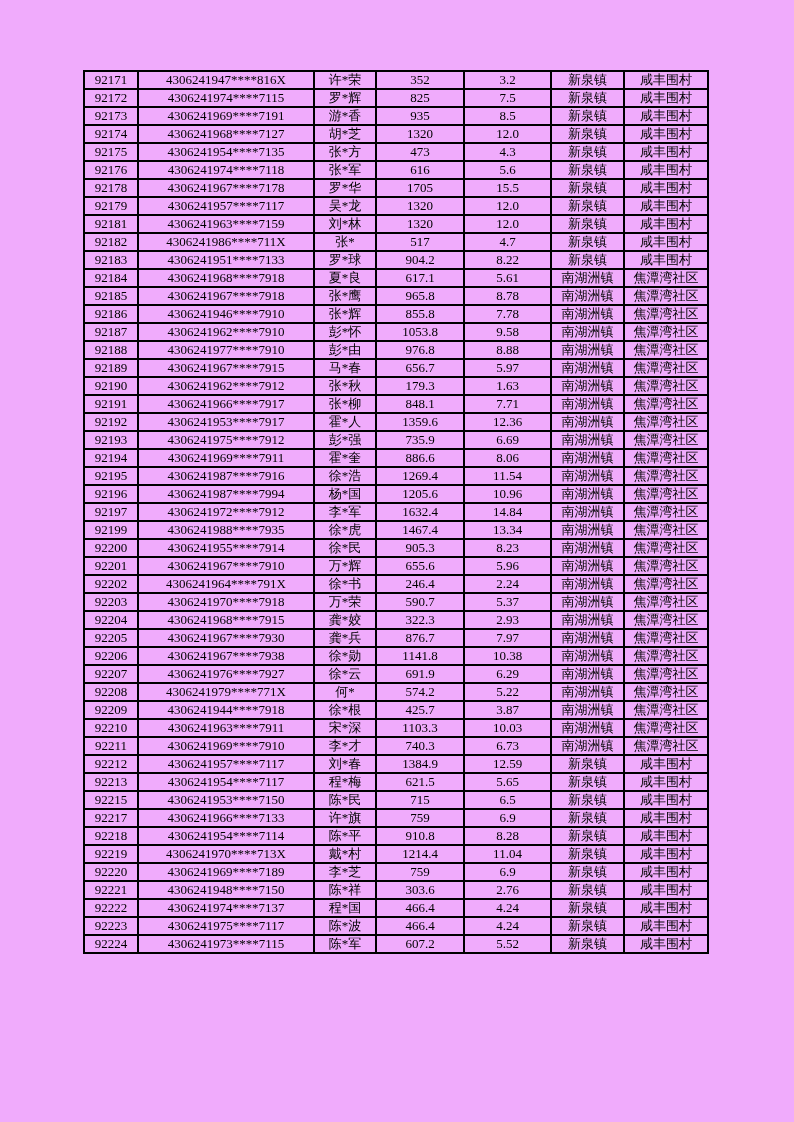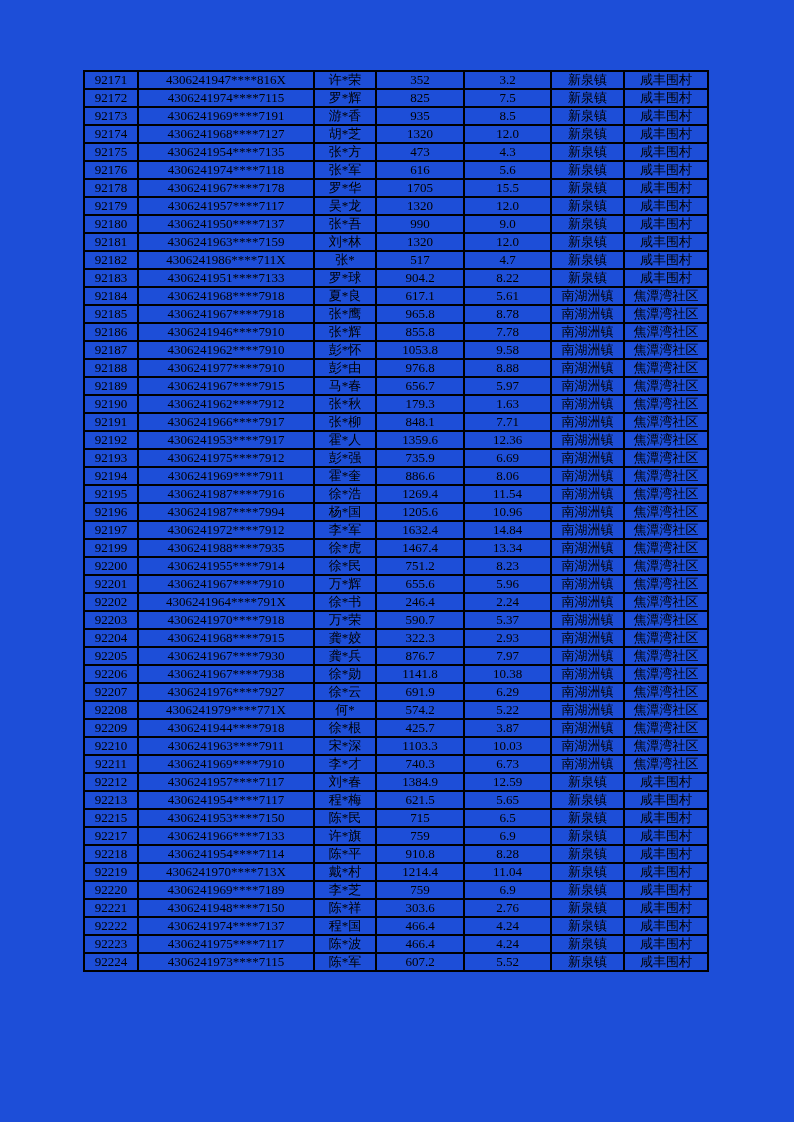--- a/index.html
+++ b/index.html
@@ -5,21 +5,21 @@
   html, body {
     margin: 0;
     padding: 0;
     background: #ffffff;
     font-family: "Liberation Serif", "DejaVu Serif", serif;
   }
   .page {
     position: relative;
     width: 794px;
     height: 1122px;
-    background: #1d4ed8;
+    background: #f0abfc;
     overflow: hidden;
   }
   table.data-table {
     position: absolute;
     left: 83px;
     top: 70px;
     width: 624px;
     table-layout: fixed;
     border-collapse: separate;
     border-spacing: 0;
@@ -120,29 +120,20 @@
         <tr>
           <td>92179</td>
           <td>4306241957****7117</td>
           <td>吴*龙</td>
           <td>1320</td>
           <td>12.0</td>
           <td>新泉镇</td>
           <td>咸丰围村</td>
         </tr>
         <tr>
-          <td>92180</td>
-          <td>4306241950****7137</td>
-          <td>张*吾</td>
-          <td>990</td>
-          <td>9.0</td>
-          <td>新泉镇</td>
-          <td>咸丰围村</td>
-        </tr>
-        <tr>
           <td>92181</td>
           <td>4306241963****7159</td>
           <td>刘*林</td>
           <td>1320</td>
           <td>12.0</td>
           <td>新泉镇</td>
           <td>咸丰围村</td>
         </tr>
         <tr>
           <td>92182</td>
@@ -294,21 +285,21 @@
           <td>徐*虎</td>
           <td>1467.4</td>
           <td>13.34</td>
           <td>南湖洲镇</td>
           <td>焦潭湾社区</td>
         </tr>
         <tr>
           <td>92200</td>
           <td>4306241955****7914</td>
           <td>徐*民</td>
-          <td>751.2</td>
+          <td>905.3</td>
           <td>8.23</td>
           <td>南湖洲镇</td>
           <td>焦潭湾社区</td>
         </tr>
         <tr>
           <td>92201</td>
           <td>4306241967****7910</td>
           <td>万*辉</td>
           <td>655.6</td>
           <td>5.96</td>

